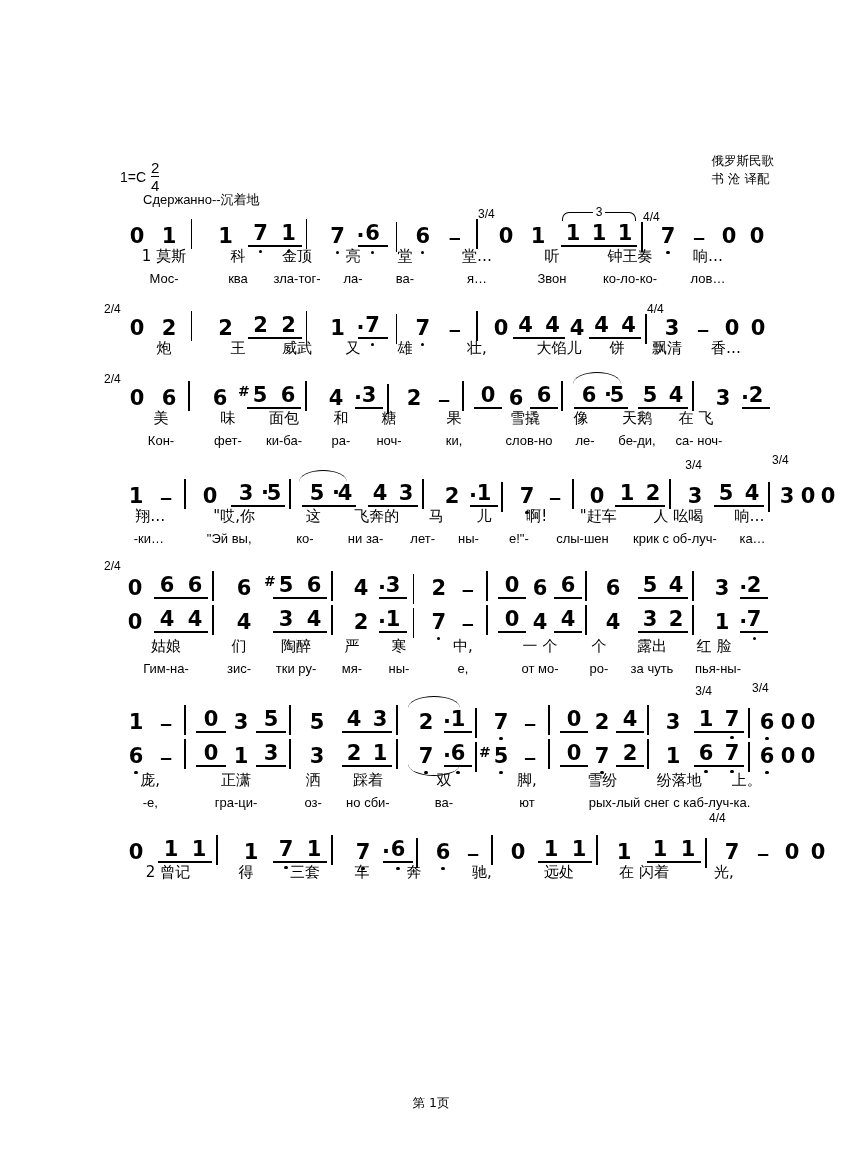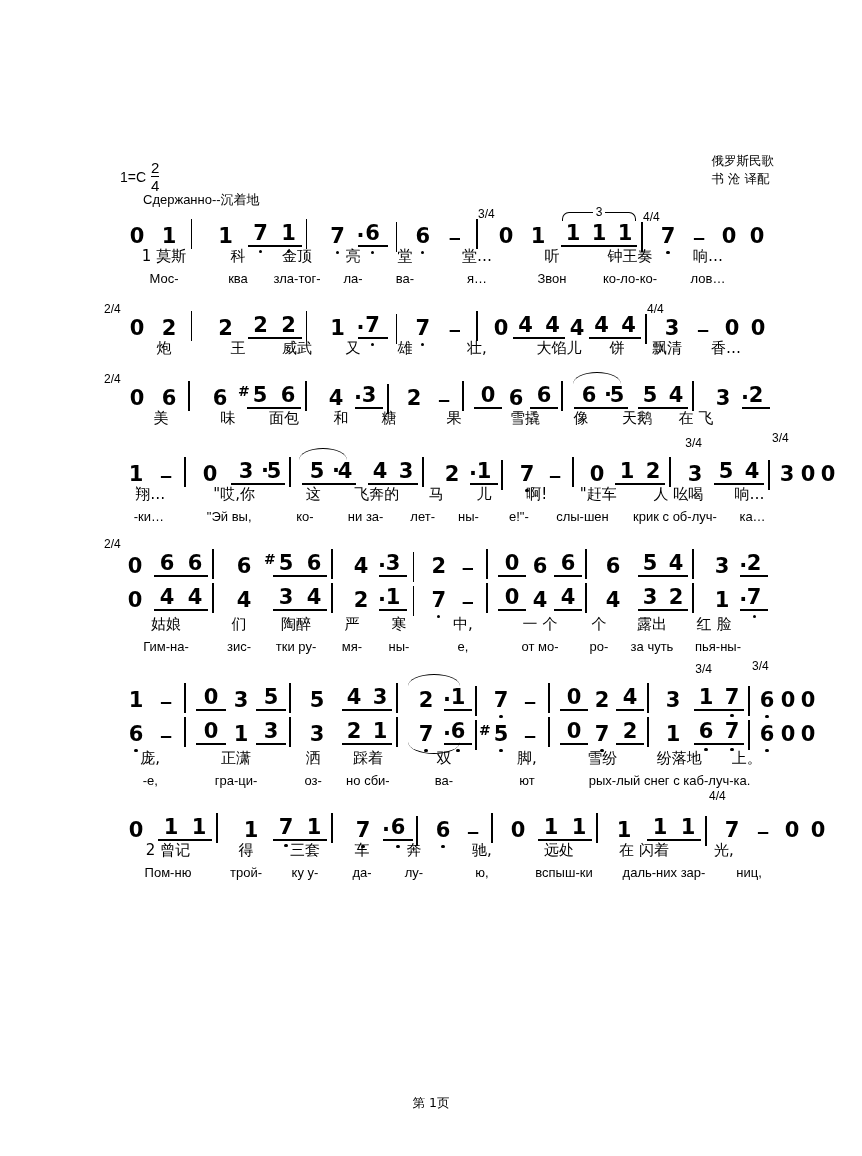--- a/index.html
+++ b/index.html
@@ -461,20 +461,32 @@
       <span class="ly" style="width:48px">味</span>
       <span class="ly" style="width:64px">面包</span>
       <span class="ly" style="width:50px">和</span>
       <span class="ly" style="width:46px">糖</span>
       <span class="ly" style="width:84px">果</span>
       <span class="ly" style="width:58px">雪撬</span>
       <span class="ly" style="width:54px">像</span>
       <span class="ly" style="width:58px">天鹅</span>
       <span class="ly" style="width:60px">在 飞</span>
     </div>
+    <div class="lyricrow ru">
+      <span class="ly" style="width:86px">Кон-</span>
+      <span class="ly" style="width:48px">фет-</span>
+      <span class="ly" style="width:64px">ки-ба-</span>
+      <span class="ly" style="width:50px">ра-</span>
+      <span class="ly" style="width:46px">ноч-</span>
+      <span class="ly" style="width:84px">ки,</span>
+      <span class="ly" style="width:66px">слов-но</span>
+      <span class="ly" style="width:46px">ле-</span>
+      <span class="ly" style="width:58px">бе-ди,</span>
+      <span class="ly" style="width:66px">са- ноч-</span>
+    </div>
   </div>
 
   <div style="height:4px"></div>
   <div class="system" style="height:14px;position:relative">
     <span class="tsig" style="right:72px;top:0">3/4</span>
   </div>
 
   <div class="system">
     <div class="noterow">
       <div class="m" style="width:66px">
@@ -833,30 +845,19 @@
       <span class="ly" style="width:100px">2 曾记</span>
       <span class="ly" style="width:56px">得</span>
       <span class="ly" style="width:62px">三套</span>
       <span class="ly" style="width:52px">车</span>
       <span class="ly" style="width:52px">奔</span>
       <span class="ly" style="width:84px">驰,</span>
       <span class="ly" style="width:70px">远处</span>
       <span class="ly" style="width:100px">在 闪着</span>
       <span class="ly" style="width:60px">光,</span>
     </div>
-    <div class="lyricrow ru">
-      <span class="ly" style="width:100px">Пом-ню</span>
-      <span class="ly" style="width:56px">трой-</span>
-      <span class="ly" style="width:62px">ку у-</span>
-      <span class="ly" style="width:52px">да-</span>
-      <span class="ly" style="width:52px">лу-</span>
-      <span class="ly" style="width:84px">ю,</span>
-      <span class="ly" style="width:80px">вспыш-ки</span>
-      <span class="ly" style="width:120px">даль-них зар-</span>
-      <span class="ly" style="width:50px">ниц,</span>
-    </div>
   </div>
 
   <div class="footer">
     <span>第 1页</span>
   </div>
 
 </div>
 
 </body></html>

